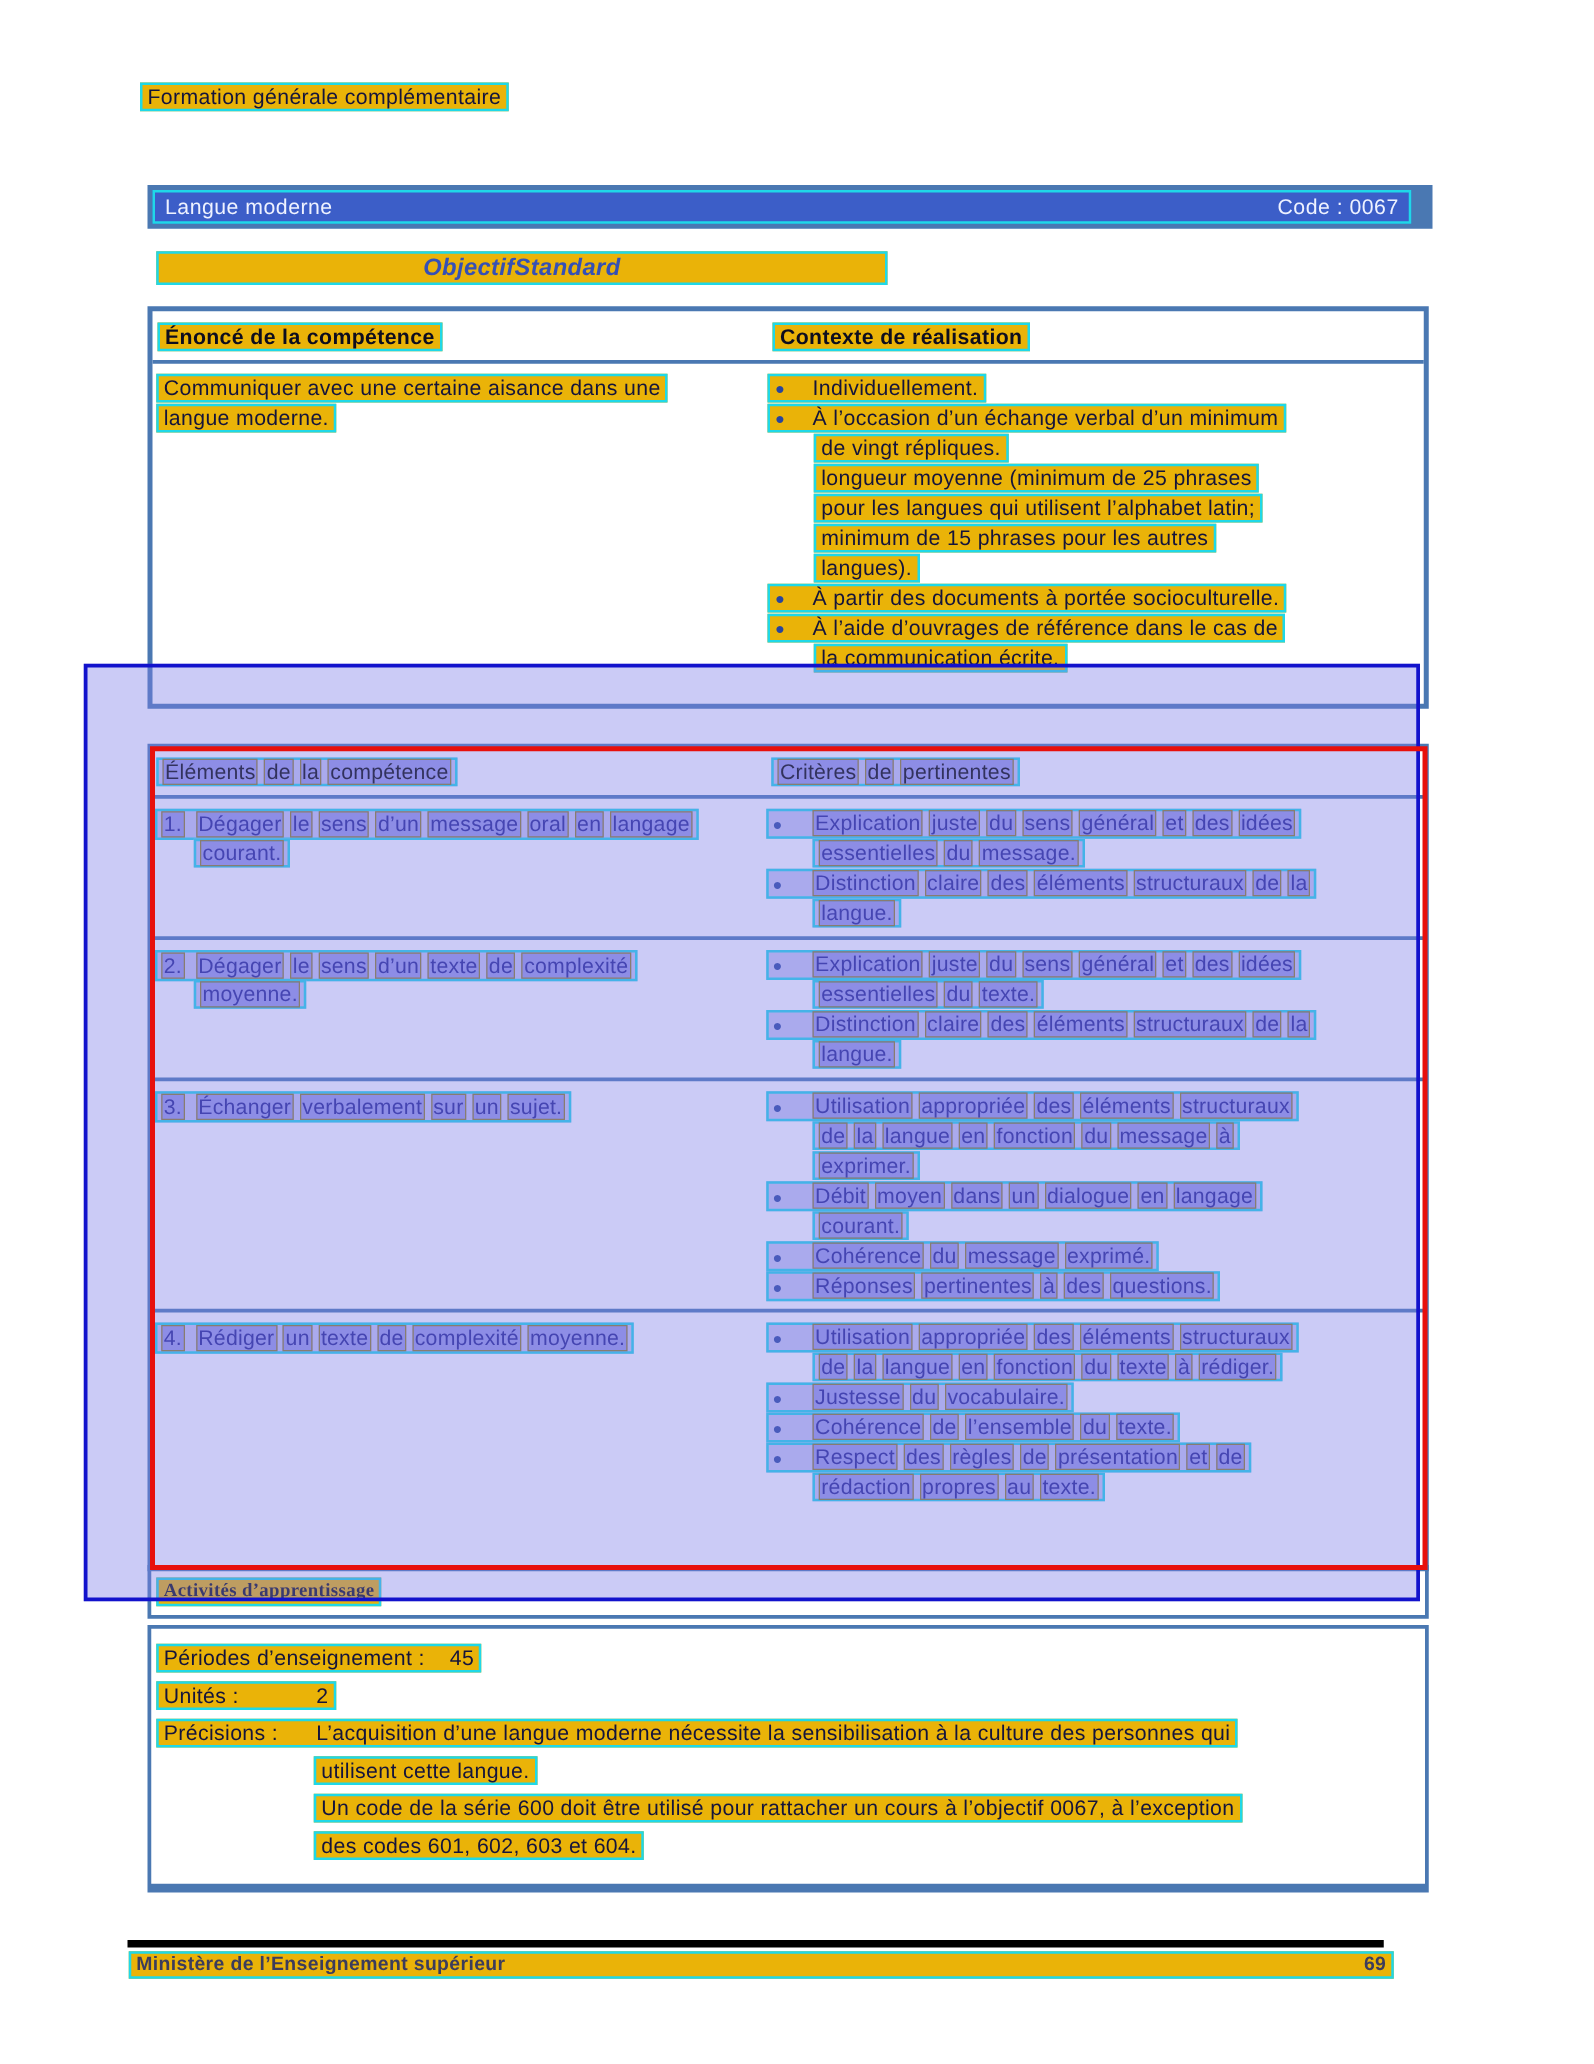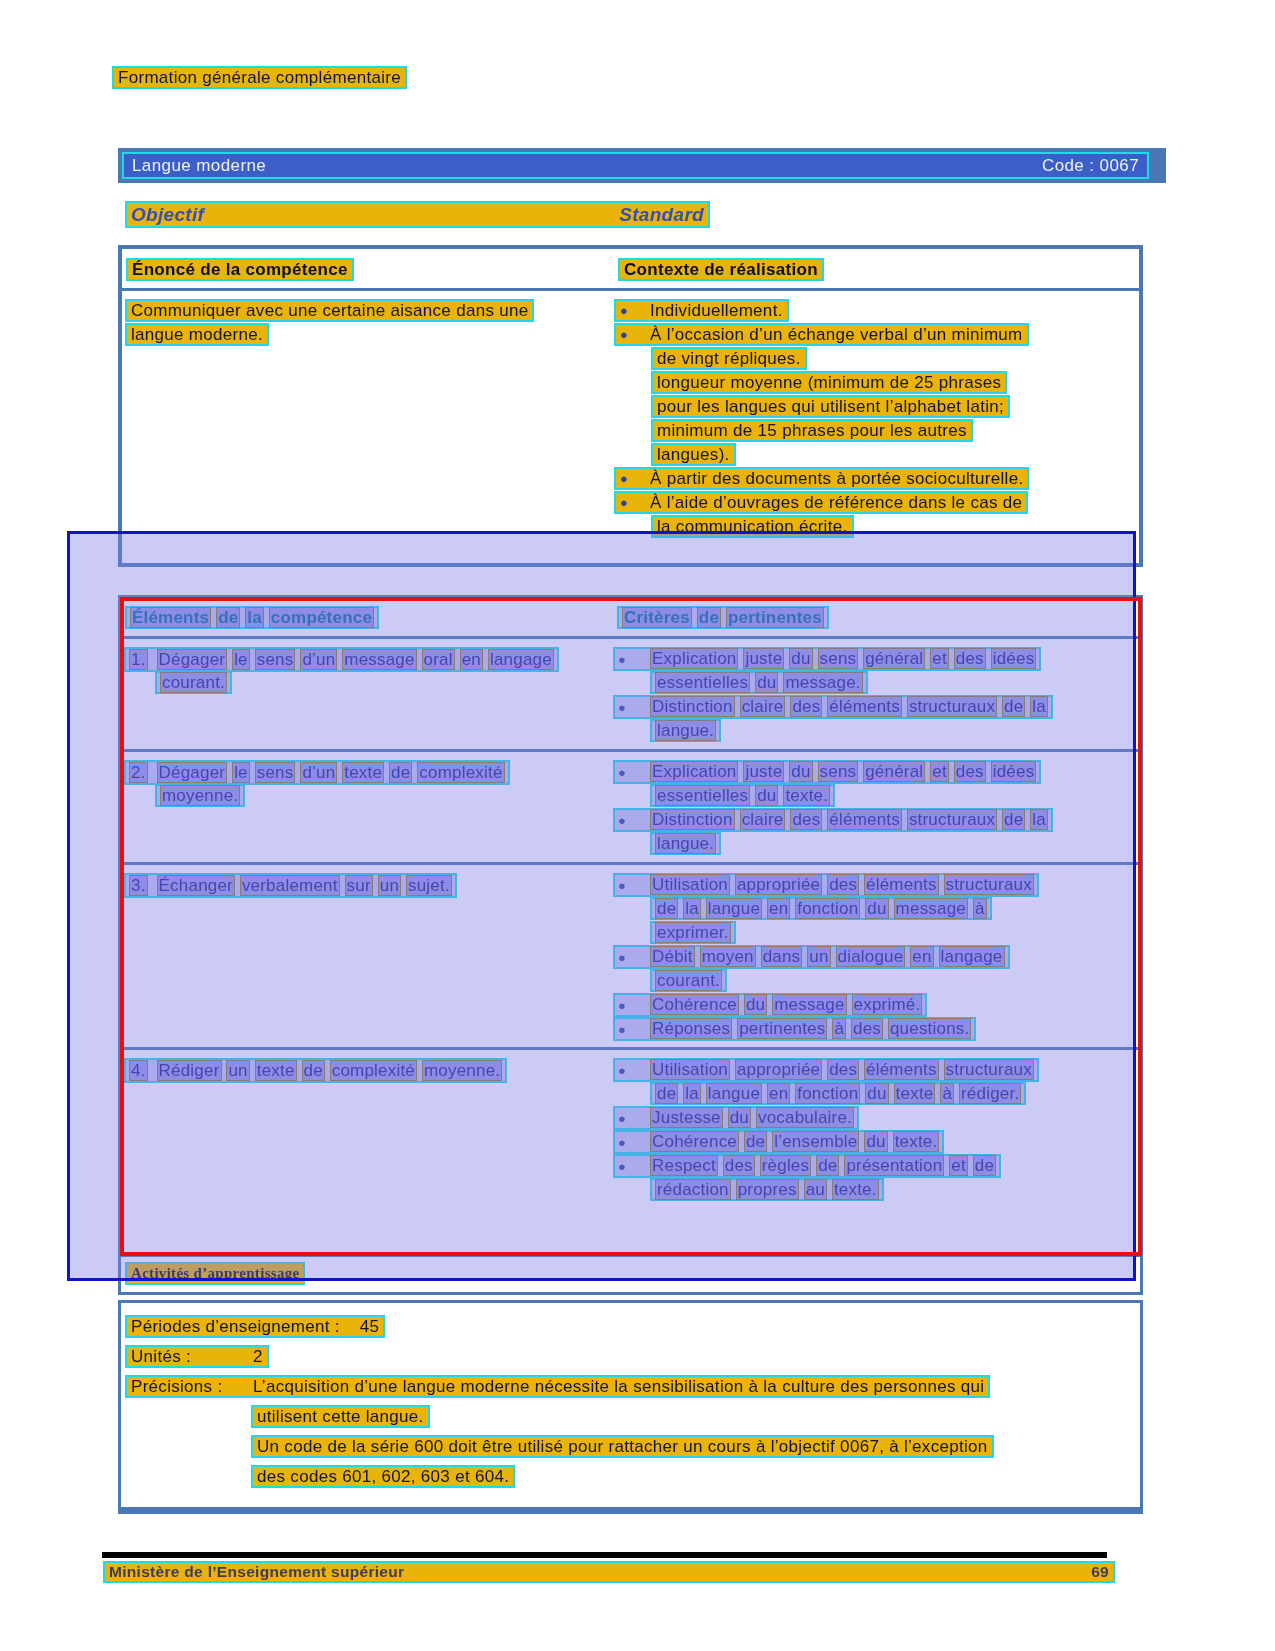--- a/index.html
+++ b/index.html
@@ -8,28 +8,28 @@
 
   
   .hl{display:inline-block;background:#eab308;border:2px solid #1fd8e8;
       padding:0 4px;line-height:19px;font-size:17px;letter-spacing:.3px;}
   .tline{margin-bottom:1px;height:23px;}
 
   
   .doc-header{position:absolute;left:112px;top:66px;}
 
   
-  .titlebar{position:absolute;left:118px;top:148px;width:1028px;height:35px;background:#4a78b2;padding-left:20px;}
+  .titlebar{position:absolute;left:118px;top:148px;width:1028px;height:35px;background:#4a78b2;}
   .titlebar-hl{position:absolute;left:4px;right:17px;top:4px;bottom:4px;background:#3c5ec8;
       border:2px solid #1fd8e8;display:flex;justify-content:space-between;align-items:center;
       padding:0 8px;color:#eef2ff;font-size:17px;letter-spacing:.4px;}
 
   
   .headings{position:absolute;left:125px;top:201px;width:585px;}
-  .headings .hl{width:100%;box-sizing:border-box;display:flex;justify-content:space-between;
+  .headings .hl{width:100%;box-sizing:border-box;display:flex;justify-content:center;
       font-weight:bold;font-style:italic;font-size:19px;color:#3550b5;line-height:23px;}
 
   
   .table1{position:absolute;left:118px;top:245px;width:1025px;box-sizing:border-box;
       border:4px solid #4a78b2;background:#fff;padding-bottom:24px;}
   .t1-head{display:grid;grid-template-columns:492px 1fr;padding:9px 4px 7px 4px;
       border-bottom:3px solid #4a78b2;}
   .t1-head .hl{font-weight:bold;font-size:17px;color:#0d0d1f;}
   .t1-body{display:grid;grid-template-columns:492px 1fr;padding-top:8px;}
   .t1-left{padding-left:3px;}
@@ -40,21 +40,21 @@
   .overlay{position:absolute;left:67px;top:531px;width:1069px;height:750px;box-sizing:border-box;
       background:rgba(124,124,232,0.40);border:3px solid #1212cc;z-index:5;pointer-events:none;}
 
   
   .table2{position:absolute;left:118px;top:595px;width:1025px;box-sizing:border-box;
       border:3px solid #4a78b2;background:#fff;}
   .red-frame{position:absolute;left:-1px;top:-1px;right:-2px;bottom:-2px;
       border:4px solid #e8100c;z-index:6;pointer-events:none;}
   .t2-head{display:grid;grid-template-columns:492px 1fr;padding:8px 4px 7px 4px;
       border-bottom:3px solid #4a78b2;}
-  .t2-head .hl2{font-weight:bold;color:#0369a1;}
+  .t2-head .hl2{font-weight:normal;color:#000000;}
   .hl2{display:inline-block;background:#c9c9f1;border:2px solid #1fd8e8;
       padding:0 3px;line-height:19px;font-size:17px;letter-spacing:.2px;color:#20208e;}
   .w{background:rgba(85,85,210,0.42);border:1px solid #8f7d20;padding:0 1px;}
   .t2line{margin-bottom:1px;height:23px;white-space:nowrap;}
   .t2row{display:grid;grid-template-columns:492px 1fr;padding:8px 0 6px 0;}
   .t2row.sep{border-top:3px solid #4a78b2;}
   .t2l{padding-left:3px;}
   .num{display:inline-block;margin-right:9px;}
   .contL .hl2{margin-left:31px;}
   .b2{display:inline-block;color:#27459e;font-size:13px;margin-right:24px;}

